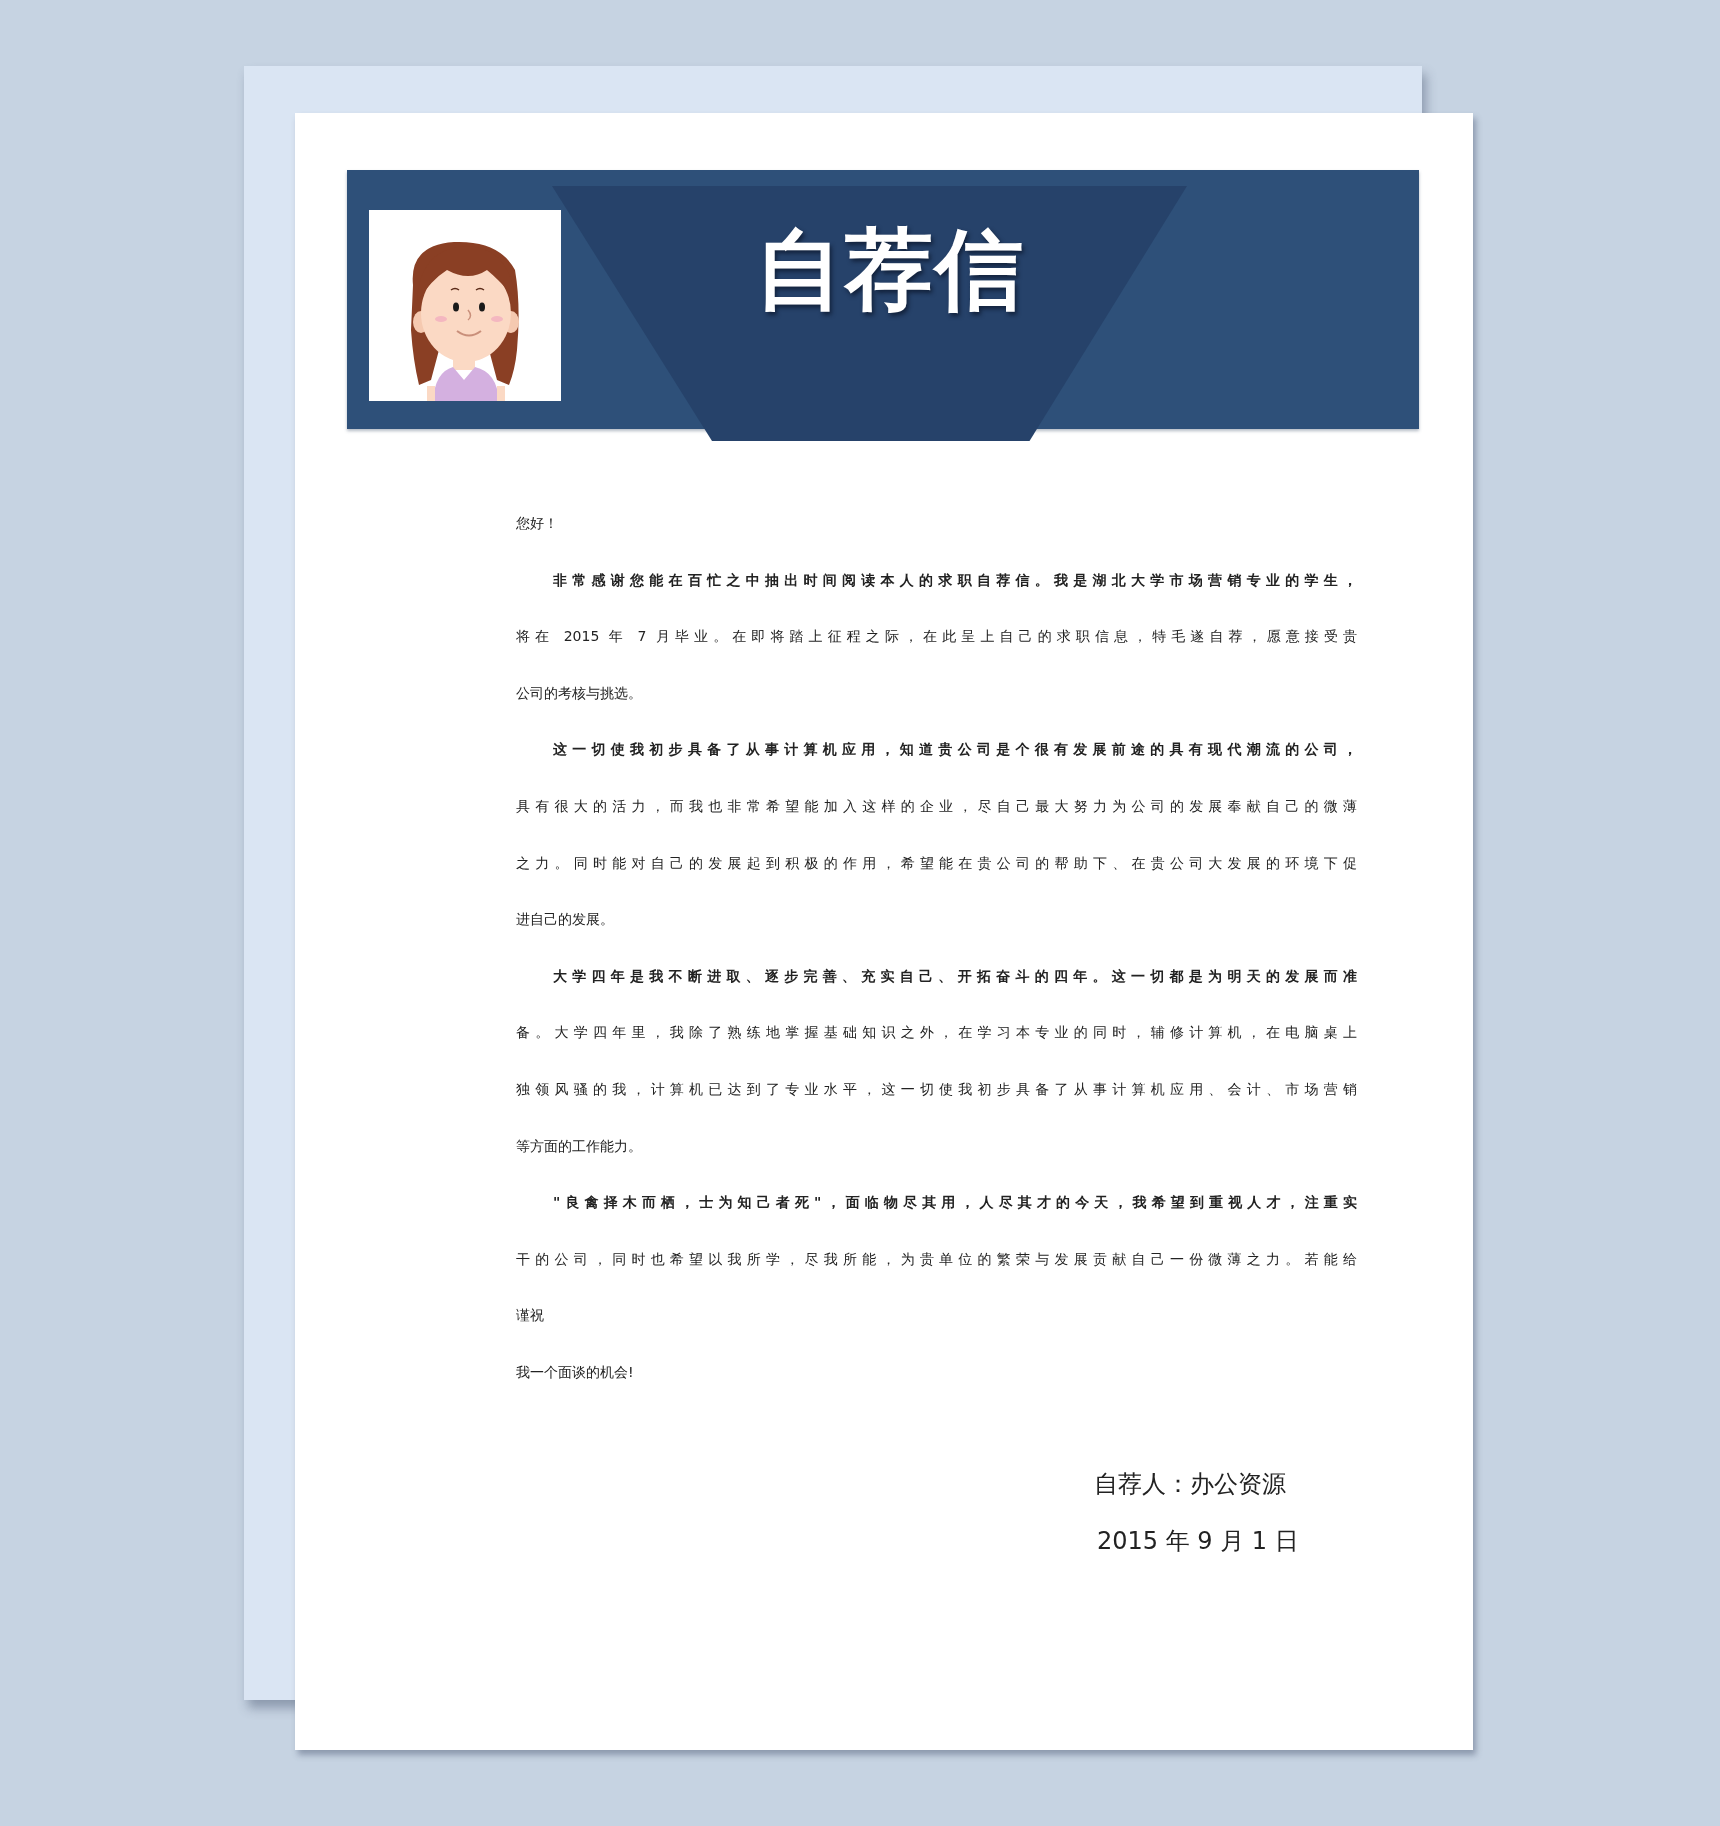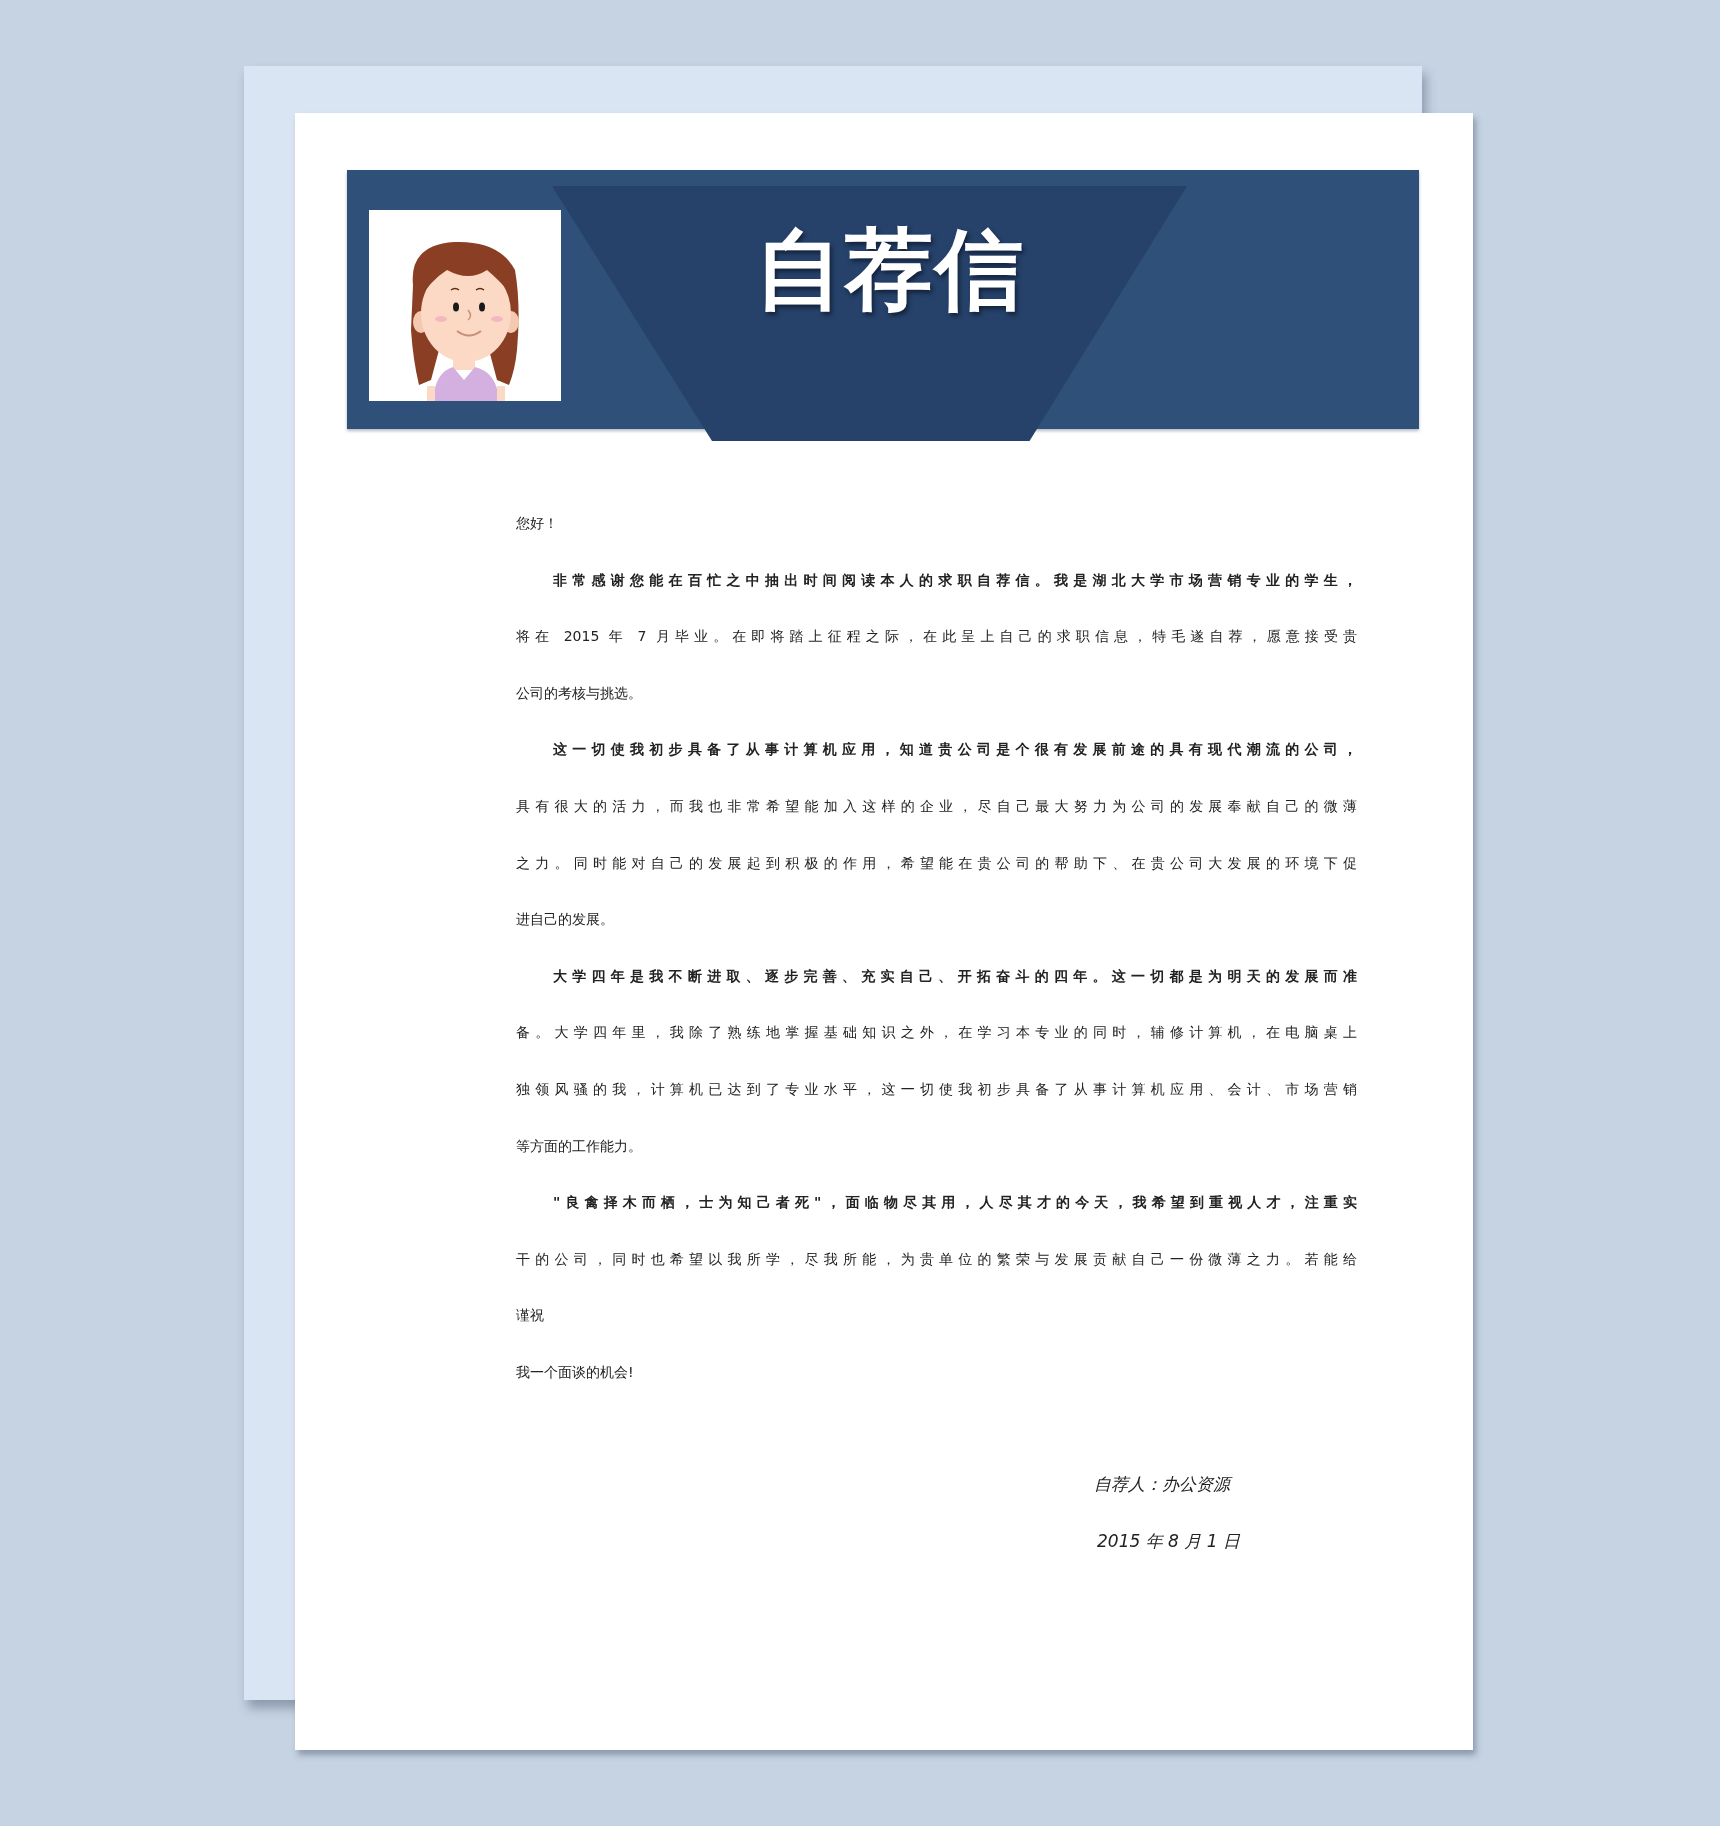--- a/index.html
+++ b/index.html
@@ -50,21 +50,21 @@
   .line {
     height: 56.6px; line-height: 28px;
     white-space: nowrap; overflow: visible;
   }
   .line.just {
     text-align: justify; text-align-last: justify;
   }
   .line.indent { padding-left: 37px; font-weight: bold; }
   .sign {
     position: absolute; left: 1094px; width: 160px;
-    color: #222222; font-size: 17px; line-height: 28px; white-space: nowrap; font-style: italic;
+    color: #222222; font-size: 24px; line-height: 28px; white-space: nowrap;
   }
 </style>
 </head>
 <body>
 
 <div class="back-page"></div>
 
 <div class="front-page"></div>
 
 <div class="banner"></div>
@@ -123,13 +123,13 @@
   <div class="line">等方面的工作能力。</div>
 
   <div class="line just indent">"良禽择木而栖，士为知己者死"，面临物尽其用，人尽其才的今天，我希望到重视人才，注重实</div>
   <div class="line just">干的公司，同时也希望以我所学，尽我所能，为贵单位的繁荣与发展贡献自己一份微薄之力。若能给</div>
 
   <div class="line">谨祝</div>
   <div class="line">我一个面谈的机会!</div>
 </div>
 
 <div class="sign" style="top: 1470px;">自荐人：办公资源</div>
-<div class="sign" style="top: 1527px; left: 1097px;">2015 年 8 月 1 日</div>
+<div class="sign" style="top: 1527px; left: 1097px;">2015 年 9 月 1 日</div>
 
 </body></html>

